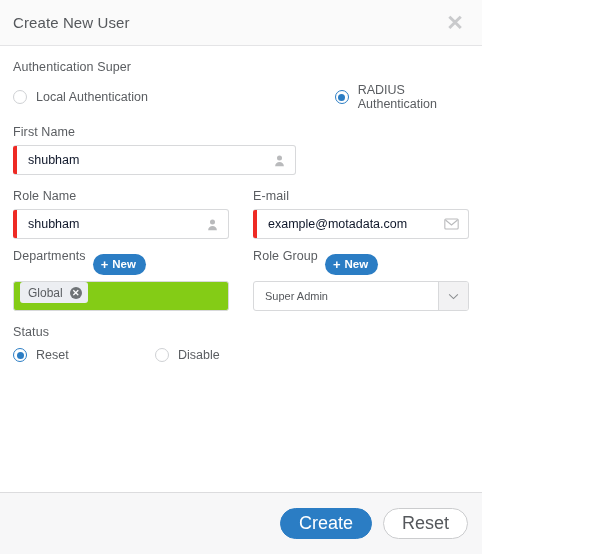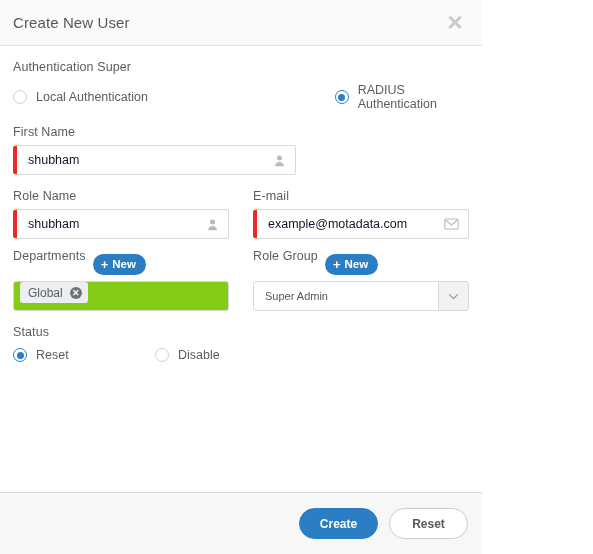--- a/index.html
+++ b/index.html
@@ -241,26 +241,25 @@
     background: #f7f7f8;
     border-top: 1px solid #dcdcde;
     display: flex; align-items: center; justify-content: flex-end;
     padding-right: 14px;
     gap: 11px;
   }
   .btn {
     height: 31px;
     min-width: 79px;
     border-radius: 16px;
-    font-size: 12px;
+    font-size: 18px;
     display: inline-flex; align-items: center; justify-content: center;
     cursor: pointer;
     user-select: none;
     padding: 0 18px;
-    font-weight: bold;
   }
   .btn-primary { background: #2b7dc4; color: #fff; border: 1px solid #2b7dc4; }
   .btn-secondary { background: #fff; color: #55585c; border: 1px solid #cbccce; }
 </style>
 </head>
 <body>
 
 <div class="dialog">
 
   <div class="dlg-header">

